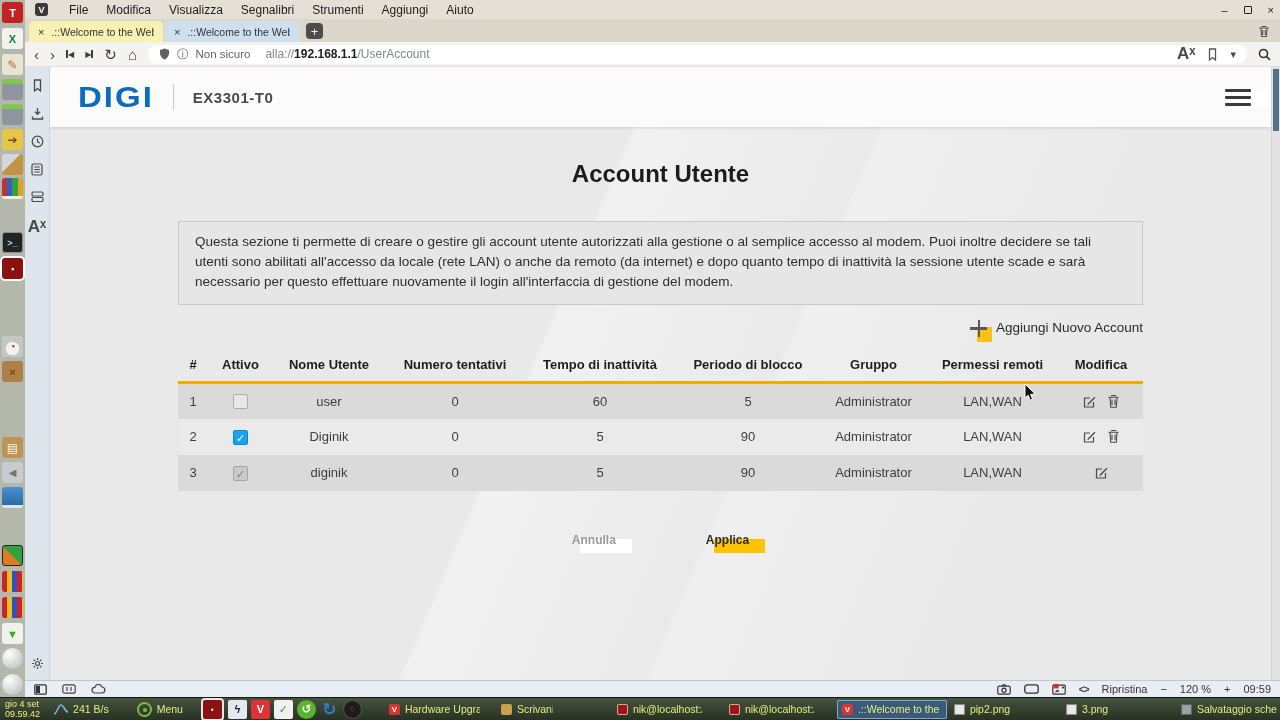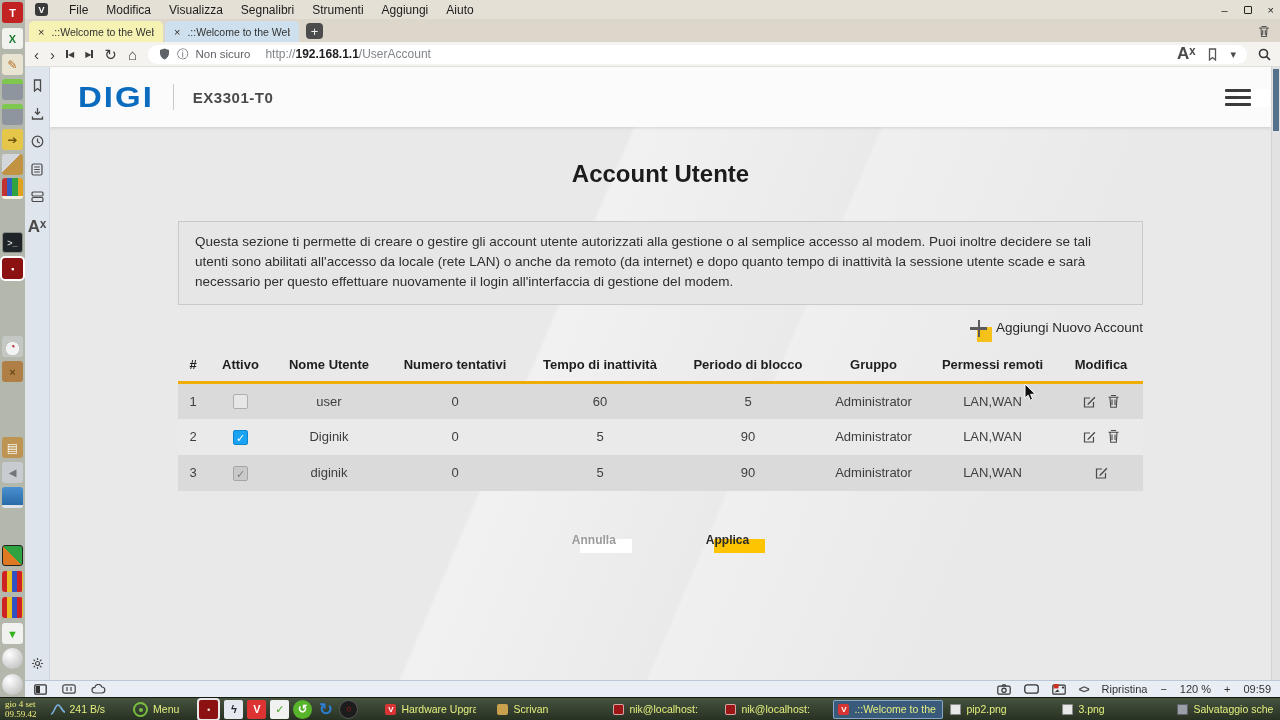--- a/index.html
+++ b/index.html
@@ -112,21 +112,21 @@
   .btn-apply  { color:#2b2b2b; } .btn-apply  .hl { background:#fec402; }
 
   .cursor { position:absolute; left:974px; top:316px; z-index:8; }
 
   .statusbar { height:17px; background:#e9eef5; border-top:1px solid #bcc8d6; display:flex; align-items:center; padding:0 9px; gap:15px; font-size:11px; color:#333; flex:0 0 auto; }
   .sb-right { margin-left:auto; display:flex; align-items:center; gap:13px; }
   .sb-code { font-size:10px; font-weight:bold; letter-spacing:-1px; color:#444; }
 
   
   .taskbar { position:absolute; left:0; bottom:0; width:1280px; height:23px; background:linear-gradient(#46533f,#273123); border-top:1px solid #141a12; display:flex; align-items:center; color:#e3ee7d; font-size:10.5px; z-index:10; }
-  .tb-clock { font-size:9px; line-height:10px; color:#f0ee7c; padding:0 5px; flex:0 0 auto;font-family:Liberation Serif, serif; }
+  .tb-clock { font-size:9px; line-height:10px; color:#f0ee7c; padding:0 5px; flex:0 0 auto; }
   .tb-net { display:flex; align-items:center; gap:4px; margin-left:8px; flex:0 0 auto; }
   .tb-menu { display:flex; align-items:center; gap:5px; margin-left:22px; padding:0 6px; flex:0 0 auto; }
   .tb-menu .mglyph { width:15px; height:15px; border:2px solid #79bd3f; border-radius:50%; position:relative; }
   .tb-menu .mglyph::after { content:""; position:absolute; left:4px; top:4px; width:4px; height:4px; background:#79bd3f; border-radius:50%; }
   .tb-launchers { display:flex; gap:4px; margin-left:14px; flex:0 0 auto; }
   .tl { width:19px; height:19px; border-radius:2px; display:flex; align-items:center; justify-content:center; font-size:11px; font-weight:bold; }
   .tl-redterm { background:#8c1212; color:#fff; box-shadow:0 0 0 2px #e8e8e8; margin-right:2px; font-size:8px; } .tl-redterm::after{content:"▪";}
   .tl-compare { background:#e6e8f0; color:#20242c; } .tl-compare::after{content:"ϟ";}
   .tl-vivaldi { background:#dd3333; color:#fff; } .tl-vivaldi::after{content:"V";}
   .tl-check { background:#f1f1f1; color:#38a818; } .tl-check::after{content:"✓";}
@@ -219,21 +219,21 @@
     <span class="nav-glyph">↻</span>
     <span class="nav-glyph">⌂</span>
     <div class="pill">
       <span>
         <svg width="11" height="12" viewBox="0 0 11 12">
             <path d="M5.5 .5l4.5 1.6v3.2c0 3-2 5.2-4.5 6.2C3 10.5 1 8.3 1 5.3V2.1z" fill="#5f6368"></path>
           </svg>
       </span>
       <span>ⓘ</span>
       <span>Non sicuro</span>
-      <span class="url"><span>http://</span><b>192.168.1.1</b><span>/UserAccount</span></span>
+      <span class="url"><span>alla://</span><b>192.168.1.1</b><span>/UserAccount</span></span>
       <span class="pill-right">
         <span class="sup-x">Aˣ</span>
         <span>
           <svg width="11" height="13" viewBox="0 0 11 13">
               <path d="M2.5 1h6v11L5.5 9.6 2.5 12z" fill="none" stroke="#555" stroke-width="1.3"></path>
             </svg>
         </span>
         <span>▾</span>
       </span>
     </div>

